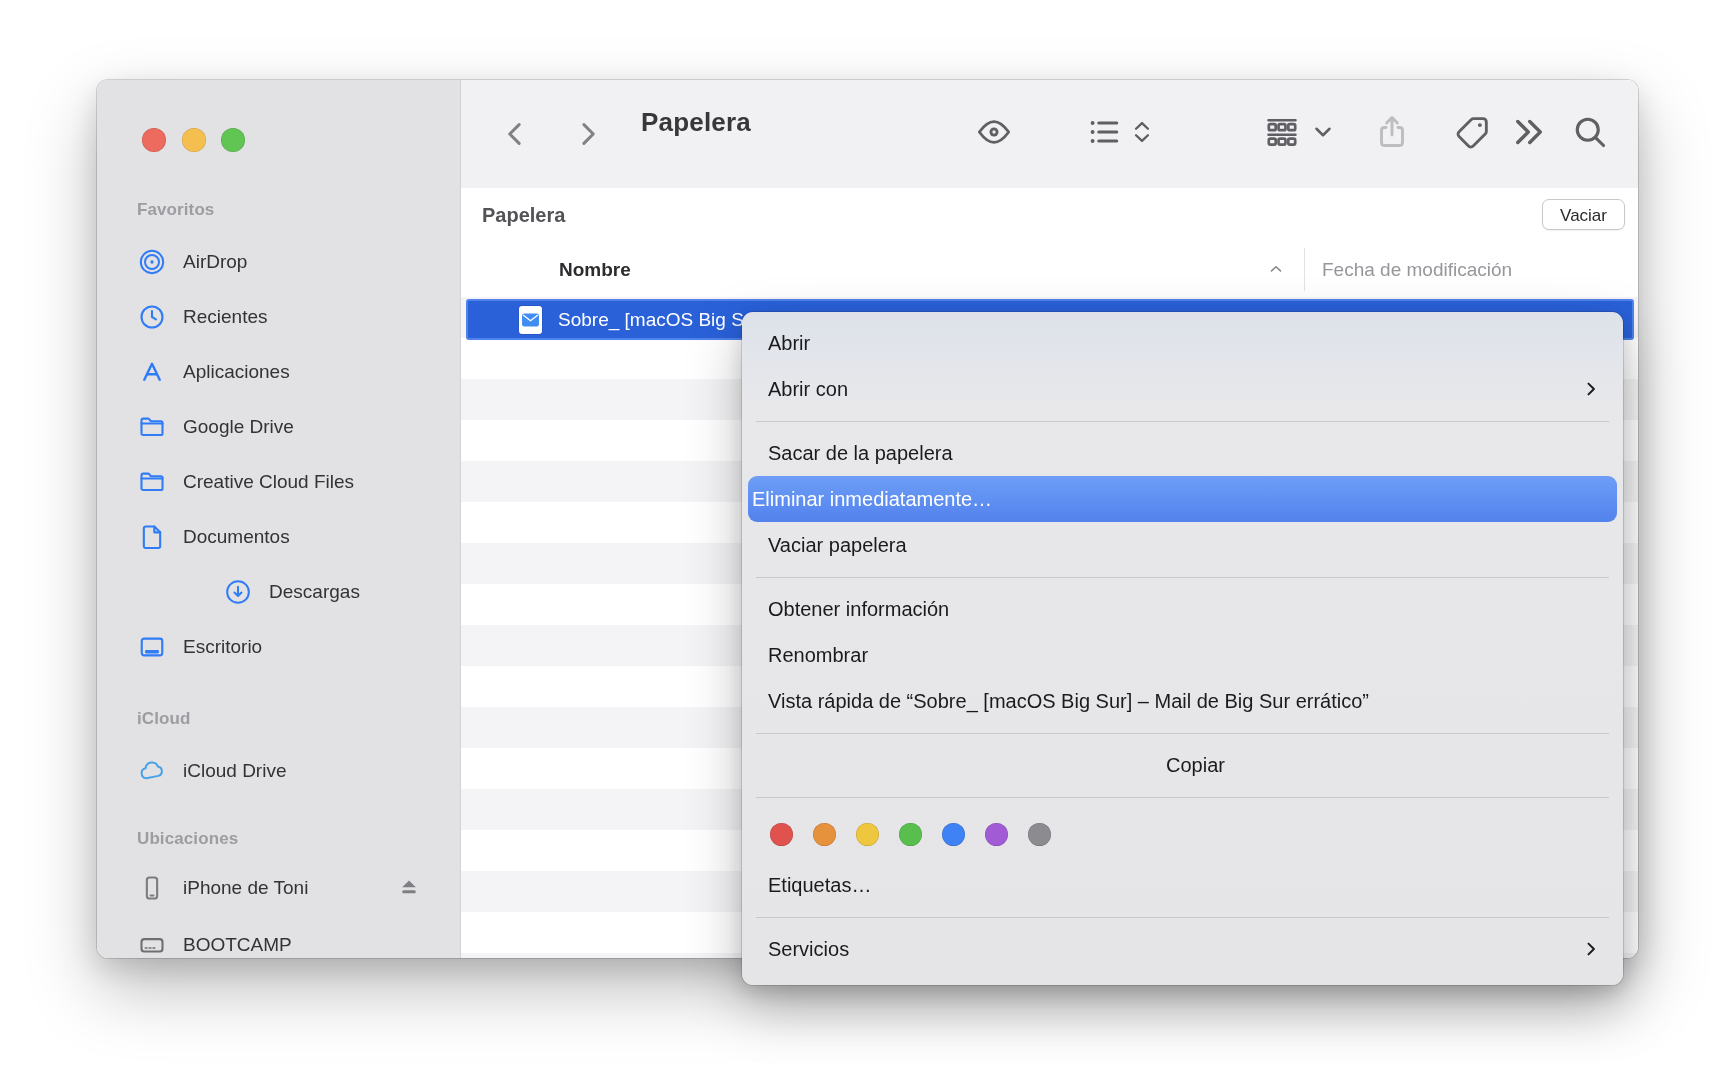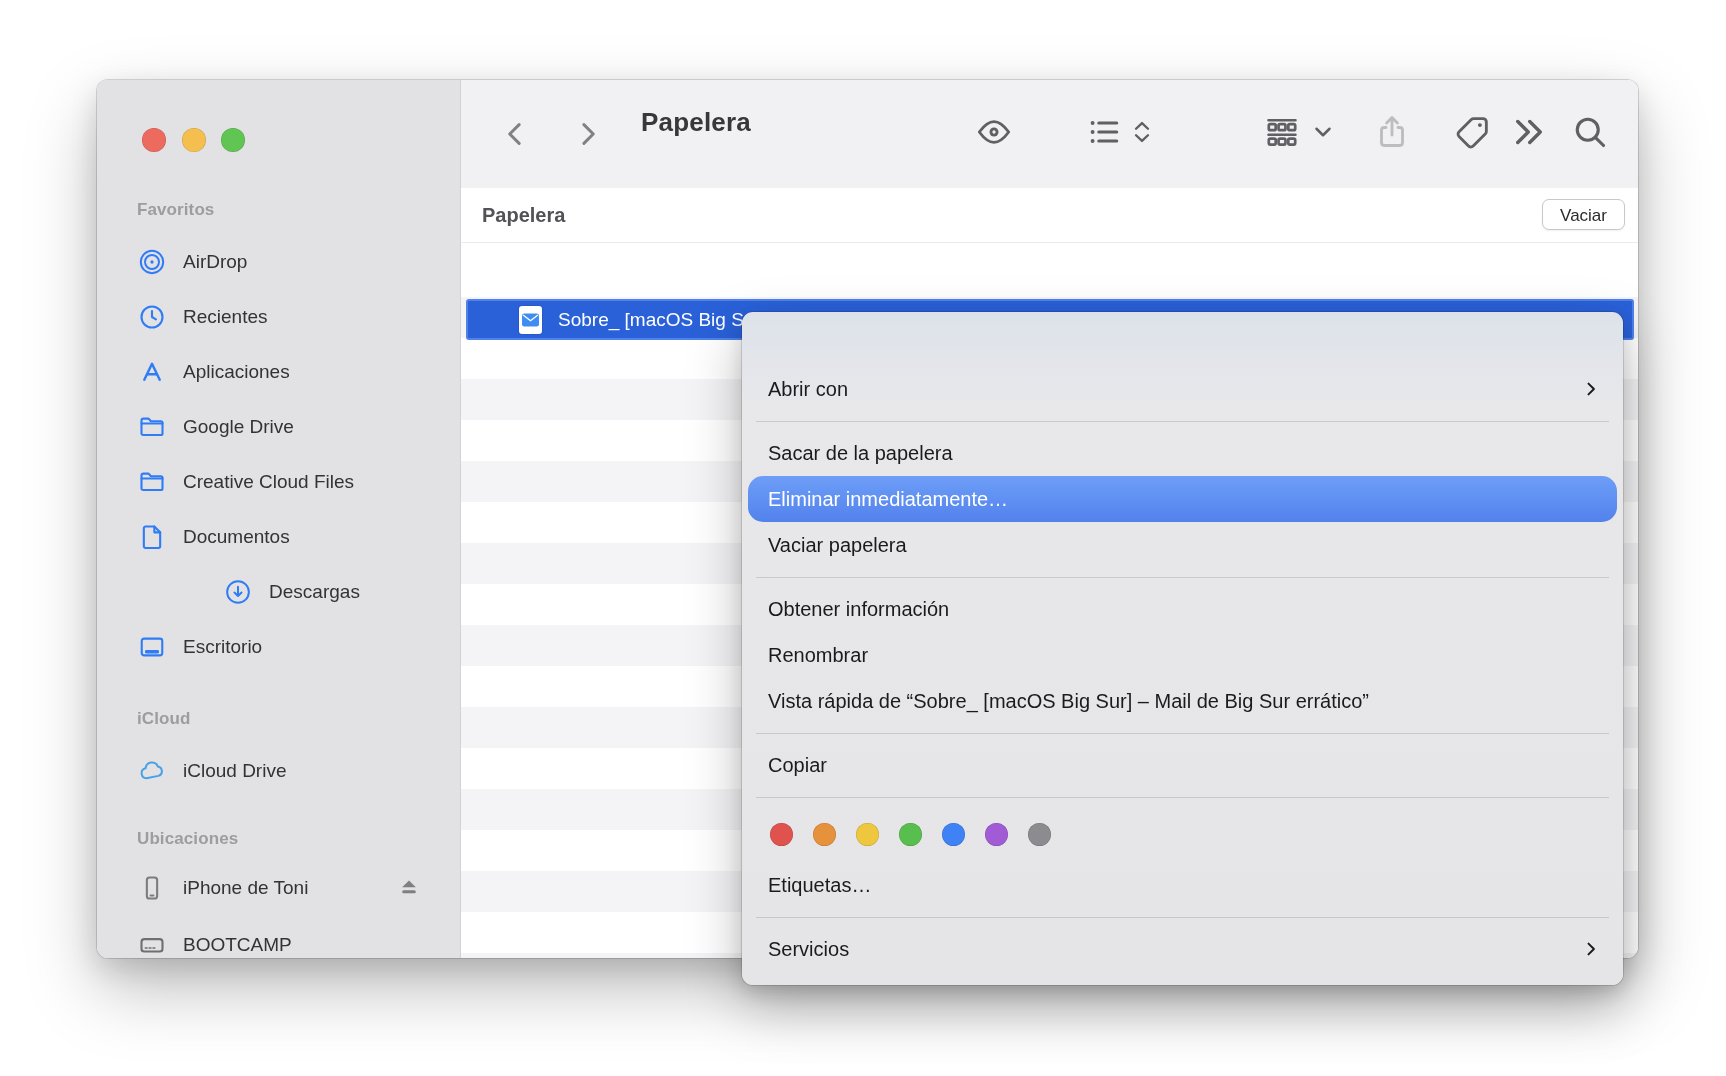--- a/index.html
+++ b/index.html
@@ -51,21 +51,21 @@
   .file-icon{flex:none;margin-left:51px;width:23px;height:28px;background:#fff;border-radius:3px;
              box-shadow:0 0 0 .5px rgba(0,0,0,.15);display:flex;align-items:center;justify-content:center;}
   .file-icon svg{width:19px;height:16px;}
   .file-name{margin-left:16px;font-size:19px;color:#fff;white-space:nowrap;}
   
   .ctxmenu{position:absolute;left:742px;top:312px;width:881px;height:673px;border-radius:11px;z-index:5;
            background:linear-gradient(180deg,#dde2ea 0px,#e8e8eb 95px,#e5e5e8 100%);overflow:hidden;
            box-shadow:0 0 0 1px rgba(0,0,0,.13),0 22px 55px rgba(0,0,0,.26),0 8px 18px rgba(0,0,0,.12);}
   .mi{position:absolute;left:0;right:0;height:46px;line-height:46px;padding-left:26px;
       font-size:20px;color:#1b1b1d;white-space:nowrap;overflow:hidden;}
-  .mi.hl{left:6px;right:6px;padding-left:20px;border-radius:15px;color:#fff;
+  .mi.hl{left:6px;right:6px;padding-left:4px;border-radius:9px;color:#fff;
          background:linear-gradient(180deg,#6e9ef7,#5282ec);}
   .mi-arrow{position:absolute;right:22px;top:0;height:46px;display:flex;align-items:center;color:#1b1b1d;}
   .mi-arrow svg{width:20px;height:20px;}
   .msep{position:absolute;left:14px;right:14px;height:1px;background:rgba(50,50,55,.16);}
   .mtags{position:absolute;left:28px;height:56px;display:flex;align-items:center;gap:20px;}
   .mdot{width:23px;height:23px;border-radius:50%;box-shadow:inset 0 0 0 .5px rgba(0,0,0,.18);}
 </style>
 </head>
 <body>
 
@@ -252,52 +252,63 @@
                 <path d="M15.7 15.7 21 21" stroke-width="2.1"></path>
               </svg>
             </span></span>
       </div>
 
       <div class="pathbar">
         <span class="path-title">Papelera</span>
         <button class="empty-btn">Vaciar</button>
       </div>
 
+      <div class="colheader">
+        <span class="col-name">Nombre</span>
+        <span class="sort-caret">
+            <svg viewBox="0 0 24 24" fill="none" stroke="currentColor" stroke-width="1.8" stroke-linecap="round" stroke-linejoin="round">
+              <path d="M6 14.5l6-5.5 6 5.5" stroke-width="2"></path>
+            </svg>
+          </span>
+        <span class="col-div"></span>
+        <span class="col-date">Fecha de modificación</span>
+      </div>
 
       <div class="rows">
         <span id="stripes"><div class="stripe gray" style="top: 0px;"></div><div class="stripe" style="top: 41px;"></div><div class="stripe gray" style="top: 82px;"></div><div class="stripe" style="top: 123px;"></div><div class="stripe gray" style="top: 164px;"></div><div class="stripe" style="top: 205px;"></div><div class="stripe gray" style="top: 246px;"></div><div class="stripe" style="top: 287px;"></div><div class="stripe gray" style="top: 328px;"></div><div class="stripe" style="top: 369px;"></div><div class="stripe gray" style="top: 410px;"></div><div class="stripe" style="top: 451px;"></div><div class="stripe gray" style="top: 492px;"></div><div class="stripe" style="top: 533px;"></div><div class="stripe gray" style="top: 574px;"></div><div class="stripe" style="top: 615px;"></div><div class="stripe gray" style="top: 656px;"></div></span>
         <div class="sel-row">
           <span class="file-icon">
               <svg viewBox="0 0 20 17">
                 <rect x="1" y="1.5" width="18" height="14" rx="2.4" fill="#3f8df2"></rect>
                 <path d="M2.5 3.5 10 9.3l7.5-5.8" stroke="#fff" stroke-width="1.4" fill="none" stroke-linecap="round" stroke-linejoin="round"></path>
               </svg>
             </span>
           <span class="file-name">Sobre_ [macOS Big Sur] – Mail de Big Sur errático</span>
         </div>
       </div>
     </div>
   </div>
 
   <div class="ctxmenu" id="menu">
+      <div class="mi" style="top: 8px;">Abrir</div>
       <div class="mi" style="top: 54px;">Abrir con<span class="mi-arrow">
           <svg viewBox="0 0 24 24" fill="none" stroke="currentColor" stroke-width="1.8" stroke-linecap="round" stroke-linejoin="round">
             <path d="M9 5.5 15.5 12 9 18.5" stroke-width="2.4"></path>
           </svg>
         </span></div>
       <div class="msep" style="top: 108.5px;"></div>
       <div class="mi" style="top: 118px;">Sacar de la papelera</div>
       <div class="mi hl" style="top: 164px;">Eliminar inmediatamente…</div>
       <div class="mi" style="top: 210px;">Vaciar papelera</div>
       <div class="msep" style="top: 264.5px;"></div>
       <div class="mi" style="top: 274px;">Obtener información</div>
       <div class="mi" style="top: 320px;">Renombrar</div>
       <div class="mi" style="top: 366px;">Vista rápida de “Sobre_ [macOS Big Sur] – Mail de Big Sur errático”</div>
       <div class="msep" style="top: 420.5px;"></div>
-      <div class="mi" style="top: 430px;">Copiar</div>
+      <div class="mi" style="top: 430px; text-align: center;">Copiar</div>
       <div class="msep" style="top: 484.5px;"></div>
       <div class="mtags" style="top: 494px;">
         <div class="mdot" style="background: rgb(224, 82, 77);"></div>
         <div class="mdot" style="background: rgb(230, 145, 60);"></div>
         <div class="mdot" style="background: rgb(238, 199, 63);"></div>
         <div class="mdot" style="background: rgb(88, 191, 78);"></div>
         <div class="mdot" style="background: rgb(63, 130, 245);"></div>
         <div class="mdot" style="background: rgb(160, 91, 213);"></div>
         <div class="mdot" style="background: rgb(139, 139, 144);"></div>
       </div>

